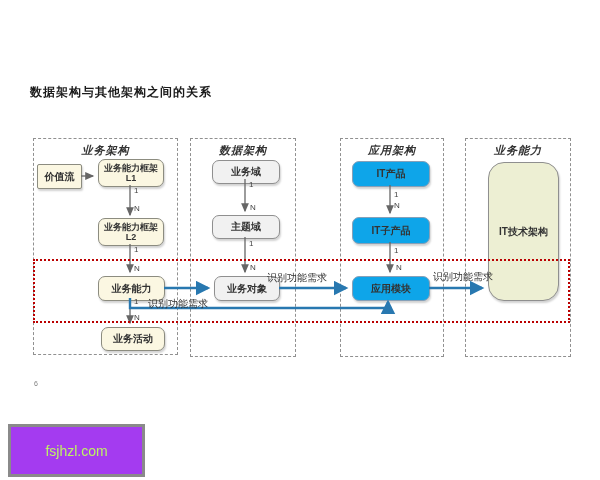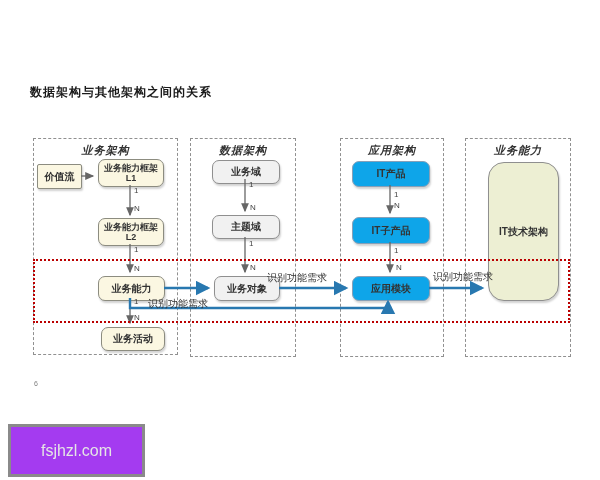--- a/index.html
+++ b/index.html
@@ -40,21 +40,21 @@
   .elbl{
     position:absolute;z-index:50;font-size:10px;color:#333;white-space:nowrap;
   }
   .page-num{
     position:absolute;left:34px;top:380px;font-size:7px;color:#808080;
   }
   .watermark{
     position:absolute;left:8px;top:424px;width:131px;height:47px;
     background:#A43BF0;border:3px solid #8a8a8a;z-index:60;
     display:flex;align-items:center;justify-content:center;
-    font-size:16px;color:#e5e5e5;
+    font-size:14px;color:#bef264;
   }
 </style>
 </head>
 <body>
 
 <div class="slide-title">数据架构与其他架构之间的关系</div>
 
 <div class="col" style="left:33px;top:138px;width:143px;height:215px">
   <div class="col-h">业务架构</div>
 </div>

